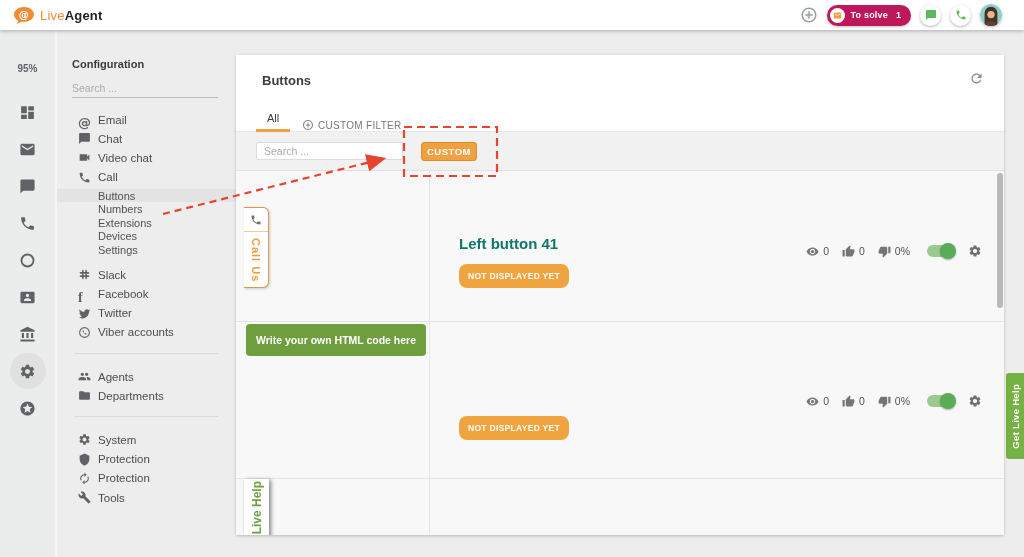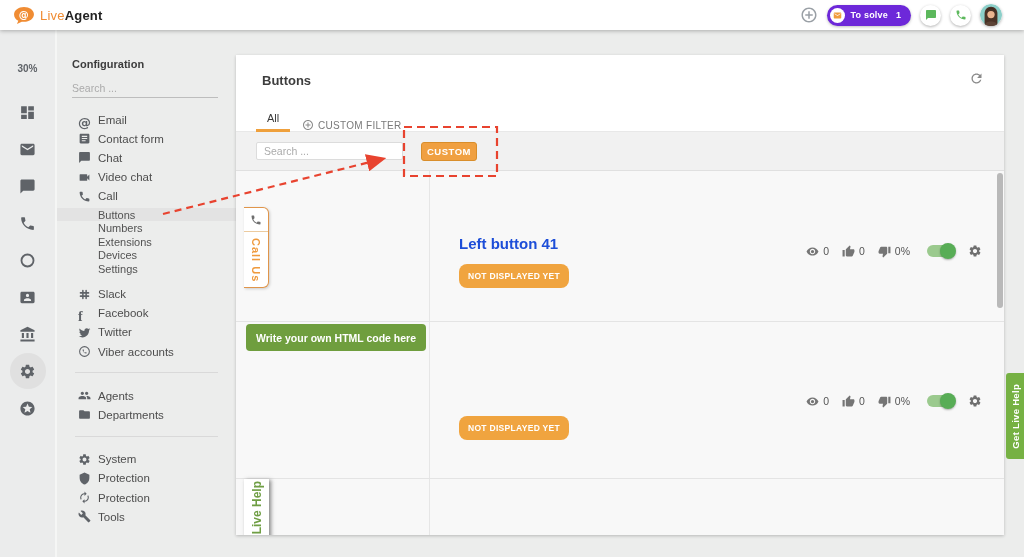--- a/index.html
+++ b/index.html
@@ -12,21 +12,21 @@
   .brand { display:flex; align-items:center; gap:5px; margin-left:13px; }
   .brand svg { width:22px; height:19px; }
   .brand-text { font-size:13px; letter-spacing:.2px; }
   .brand-live { color:#f08c33; font-weight:400; }
   .brand-agent { color:#222; font-weight:700; }
   .topbar-right { margin-left:auto; display:flex; align-items:center; gap:9px; margin-right:22px; }
   .circle-btn { width:21px; height:21px; border-radius:50%; background:#fff; box-shadow:0 1px 3px rgba(0,0,0,.3);
                 display:flex; align-items:center; justify-content:center; }
   .circle-btn .i { width:12px; height:12px; color:#5cb85c; }
   .plus-top { width:18px; height:18px; color:#9aa0a6; }
-  .tosolve { height:21px; background:#6d28d9; border-radius:11px; display:flex; align-items:center;
+  .tosolve { height:21px; background:#be185d; border-radius:11px; display:flex; align-items:center;
              gap:6px; padding:0 10px 0 3px; box-shadow:0 1px 3px rgba(0,0,0,.25); }
   .tosolve-ico { width:15px; height:15px; background:#fff; border-radius:50%; display:flex; align-items:center; justify-content:center; }
   .tosolve-ico .i { width:9px; height:9px; color:#f09d3c; }
   .tosolve-label { color:#fff; font-size:9px; font-weight:700; letter-spacing:.2px; }
   .tosolve-count { color:#fff; font-size:9px; font-weight:700; margin-left:2px; }
   .avatar { width:22px; height:22px; border-radius:50%; overflow:hidden; box-shadow:0 1px 3px rgba(0,0,0,.3); }
   .avatar svg { width:100%; height:100%; }
 
   
   #rail { position:absolute; left:0; top:30px; width:57px; height:527px; background:#ebecec;
@@ -69,39 +69,39 @@
                border:1px solid #dcdcdc; border-radius:2px; font-size:10.5px; color:#555; padding:0 7px; outline:none; }
   .tb-search::placeholder { color:#ababab; }
   .create-btn { position:absolute; left:185px; top:10px; width:56px; height:19px; background:#f0a041;
                 border:1px solid #d98e2b; border-radius:3px; color:#fff; font-size:9.5px; font-weight:700;
                 letter-spacing:.5px; font-family:"Liberation Sans",sans-serif; cursor:pointer; }
 
   
   .list { position:absolute; left:0; top:115px; right:0; bottom:0; background:#f8f8f8; border-top:1px solid #e0e0e0; overflow:hidden; }
   .vdiv { position:absolute; left:193px; top:0; bottom:0; width:1px; background:#e6e6e6; }
   .rowsep { position:absolute; left:0; width:100%; height:1px; background:#e4e4e4; }
-  .row-title { position:absolute; left:223px; font-size:15px; font-weight:700; color:#1d4ed8; }
+  .row-title { position:absolute; left:223px; font-size:15px; font-weight:700; color:#0f766e; }
   .badge { position:absolute; left:223px; height:14px; background:#f0a43f; border-radius:8px; color:#fff;
            font-size:8.5px; font-weight:700; letter-spacing:.3px; display:flex; align-items:center; padding:12px 9px; }
   .stats { position:absolute; right:22px; display:flex; align-items:center; color:#555; font-size:10.5px; }
   .stats .i { width:13px; height:13px; color:#757575; }
   .stats .num { margin:0 0 0 4px; }
   .stats .gap { width:13px; }
   .toggle { width:27px; height:12px; background:#9bca8e; border-radius:7px; position:relative; margin:0 4px; cursor:pointer; }
   .toggle .knob { position:absolute; right:-2px; top:-2px; width:16px; height:16px; border-radius:50%; background:#58ad56; box-shadow:0 1px 2px rgba(0,0,0,.3); }
   .stats .gear { width:14px; height:14px; color:#6f6f6f; margin-left:10px; cursor:pointer; }
 
   
   .callus { position:absolute; left:8px; top:36px; width:25px; height:81px; background:#fff;
             border:1px solid #e0954a; border-left:none; border-radius:0 6px 6px 0; box-shadow:1px 1px 3px rgba(0,0,0,.18);
             display:flex; flex-direction:column; align-items:center; cursor:pointer; }
   .callus .i { width:12px; height:12px; color:#6f6f6f; margin-top:6px; }
   .callus .cu-div { width:100%; height:1px; background:#eccb9f; margin-top:5px; }
   .callus .vtext { writing-mode:vertical-rl; font-size:11px; font-weight:700; color:#ef9a3d; letter-spacing:1px; margin-top:6px; }
-  .htmlbtn { position:absolute; left:10px; top:153px; height:27px; background:#6f9e3e; border:none; border-radius:4px;
+  .htmlbtn { position:absolute; left:10px; top:153px; height:32px; background:#6f9e3e; border:none; border-radius:4px;
              color:#fff; font-size:10.5px; font-weight:700; padding:2px 10px; font-family:"Liberation Sans",sans-serif; cursor:pointer; }
   .livehelp { position:absolute; left:8px; top:308px; width:25px; height:70px; background:#fff;
               box-shadow:2px 1px 4px rgba(40,40,40,.55); display:flex; align-items:flex-start; justify-content:center; cursor:pointer; }
   .livehelp .vtext { writing-mode:vertical-rl; transform:rotate(180deg); font-size:12px; font-weight:700; color:#6f9e44; margin-top:2px; }
 
   .scroll-thumb { position:absolute; right:1px; top:2px; width:6px; height:135px; background:#b9b9b9; border-radius:3px; cursor:pointer; }
 
   
   .get-live-help { position:absolute; right:0; top:373px; width:18px; height:86px; background:#76b143;
                    border-radius:3px 0 0 3px; z-index:15; display:flex; align-items:center; justify-content:center; cursor:pointer; }
@@ -164,21 +164,21 @@
           <path d="M12 3c-4.4 0-7 3.2-7 7.5V24h14V10.5C19 6.2 16.4 3 12 3z" fill="#4a3226"></path>
           <circle cx="12" cy="11.5" r="4" fill="#eab48f"></circle>
           <path d="M7.5 10c.3-3.2 2-4.5 4.5-4.5s4.2 1.3 4.5 4.5c0-1-0.2-2.2-0.5-3C15.3 5 13.8 4.2 12 4.2S8.7 5 8 7c-.3.8-.5 2-.5 3z" fill="#3c2a20"></path>
           <path d="M5 24c0-3.5 3.5-5 7-5s7 1.5 7 5H5z" fill="#5d4436"></path>
         </svg>
       </div>
     </div>
   </div>
 
   <div id="rail">
-    <div class="rail-usage">30%</div>
+    <div class="rail-usage">95%</div>
     <div class="rail-gap"></div>
     <div class="rail-item">
         <span class="i">
           <svg viewBox="0 0 24 24" fill="currentColor">
             <path d="M3 13h8V3H3v10zm0 8h8v-6H3v6zm10 0h8V11h-8v10zm0-18v6h8V3h-8z"></path>
           </svg>
         </span>
       </div>
     <div class="rail-item">
         <span class="i">
@@ -242,28 +242,20 @@
     <div class="cfg-title">Configuration</div>
     <input class="cfg-search" placeholder="Search ..." style="">
     <div class="cfg-nav">
       <div class="nav-item">
           <span class="i"><span class="atchar" style="color:#5f6368">@</span></span>
           <span class="lbl">Email</span>
         </div>
       <div class="nav-item">
           <span class="i">
             <svg viewBox="0 0 24 24" fill="currentColor">
-              <path d="M19 3H5c-1.1 0-2 .9-2 2v14c0 1.1.9 2 2 2h14c1.1 0 2-.9 2-2V5c0-1.1-.9-2-2-2zm-5 14H7v-2h7v2zm3-4H7v-2h10v2zm0-4H7V7h10v2z"></path>
-            </svg>
-          </span>
-          <span class="lbl">Contact form</span>
-        </div>
-      <div class="nav-item">
-          <span class="i">
-            <svg viewBox="0 0 24 24" fill="currentColor">
               <path d="M20 2H4c-1.1 0-2 .9-2 2v18l4-4h14c1.1 0 2-.9 2-2V4c0-1.1-.9-2-2-2z"></path>
             </svg>
           </span>
           <span class="lbl">Chat</span>
         </div>
       <div class="nav-item">
           <span class="i">
             <svg viewBox="0 0 24 24" fill="currentColor">
               <path d="M17 10.5V7c0-.55-.45-1-1-1H4c-.55 0-1 .45-1 1v10c0 .55.45 1 1 1h12c.55 0 1-.45 1-1v-3.5l4 4v-11l-4 4z"></path>
             </svg>

